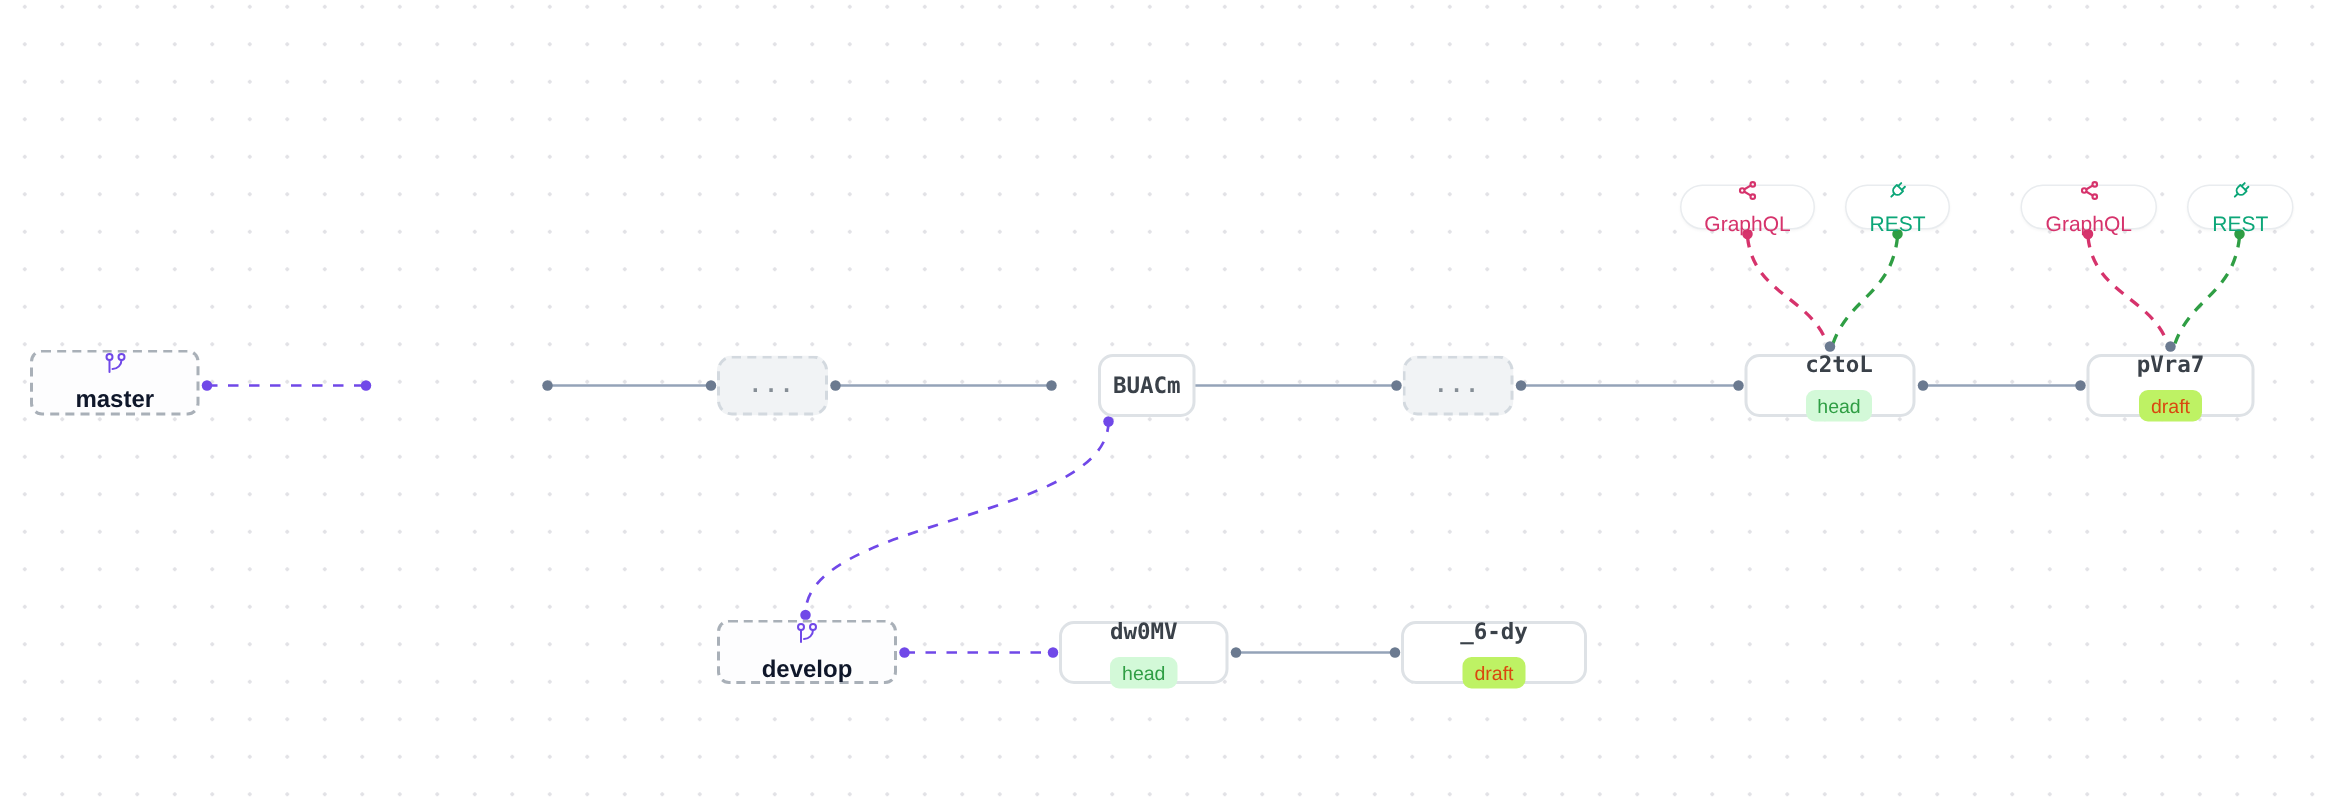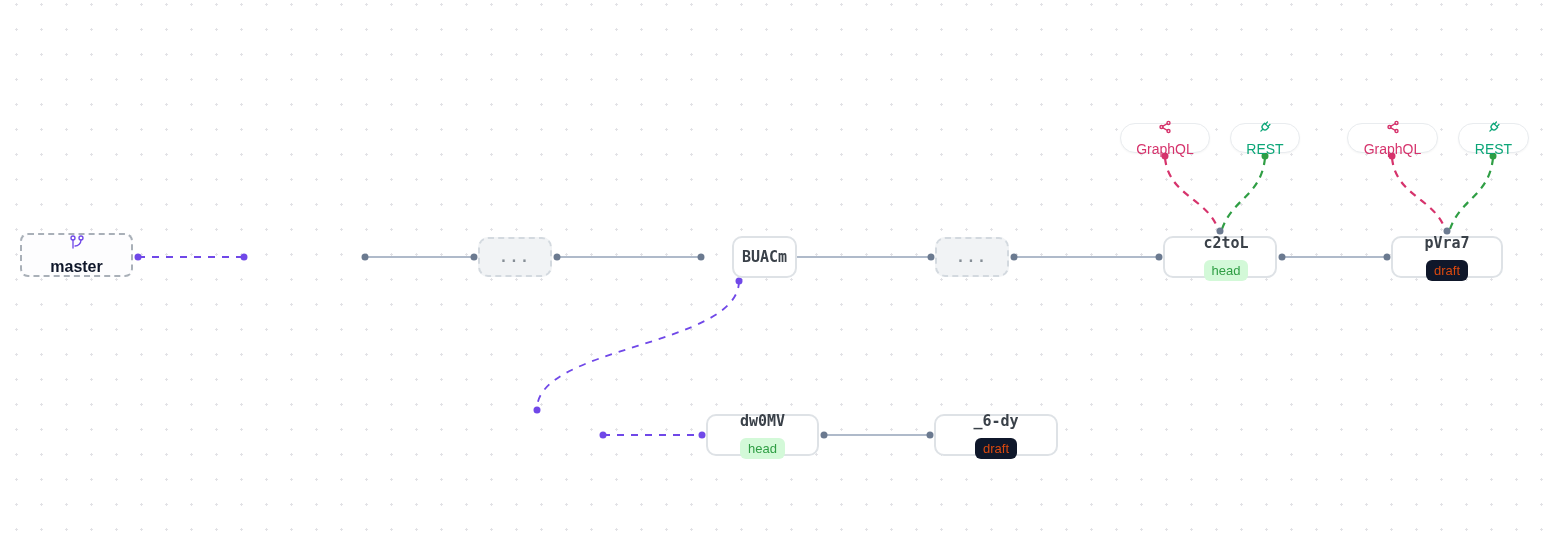--- a/index.html
+++ b/index.html
@@ -30,21 +30,21 @@
     font-family:"DejaVu Sans Mono", monospace;
     font-weight:bold; font-size:15px; color:#3a4149;
     white-space:nowrap;
   }
   .badge {
     font-size:13px; line-height:1;
     padding:4px 8px; border-radius:6px; white-space:nowrap;
   }
   .badge-start { background:#dbe4ff; color:#3b5bdb; }
   .badge-head  { background:#d3f9d8; color:#2f9e44; }
-  .badge-draft { background:#0f172a; color:#d9480f; }
+  .badge-draft { background:#bef264; color:#d9480f; }
 
   .branch {
     background:#fdfdfe;
     border:2px dashed #a9b0b8;
     border-radius:8px;
   }
   .branch-label { font-weight:bold; font-size:16px; color:#0f172a; white-space:nowrap; }
   .branch-icon { display:flex; color:#7048e8; }
 
   .ellipsis-node {
@@ -130,20 +130,31 @@
       <svg width="16" height="16" viewBox="0 0 24 24" fill="none" stroke="currentColor" stroke-width="2" stroke-linecap="round" stroke-linejoin="round">
           <line x1="6" y1="9" x2="6" y2="21"></line>
           <circle cx="18" cy="6" r="3"></circle>
           <circle cx="6" cy="6" r="3"></circle>
           <path d="M18 9a9 9 0 0 1-9 9"></path>
         </svg>
     </span>
     <span class="branch-label">master</span>
   </div>
 
+  <div class="node branch" style="left:478px; top:413px; width:120px; height:43px;">
+    <span class="branch-icon">
+      <svg width="16" height="16" viewBox="0 0 24 24" fill="none" stroke="currentColor" stroke-width="2" stroke-linecap="round" stroke-linejoin="round">
+          <line x1="6" y1="9" x2="6" y2="21"></line>
+          <circle cx="18" cy="6" r="3"></circle>
+          <circle cx="6" cy="6" r="3"></circle>
+          <path d="M18 9a9 9 0 0 1-9 9"></path>
+        </svg>
+    </span>
+    <span class="branch-label">develop</span>
+  </div>
 
 
   <div class="node ellipsis-node" style="left:478px; top:237px; width:74px; height:40px;">
     <span>...</span>
   </div>
 
   <div class="node commit" style="left:732px; top:236px; width:65px;justify-content:center;">
     <span class="commit-label">BUACm</span>
   </div>
 

